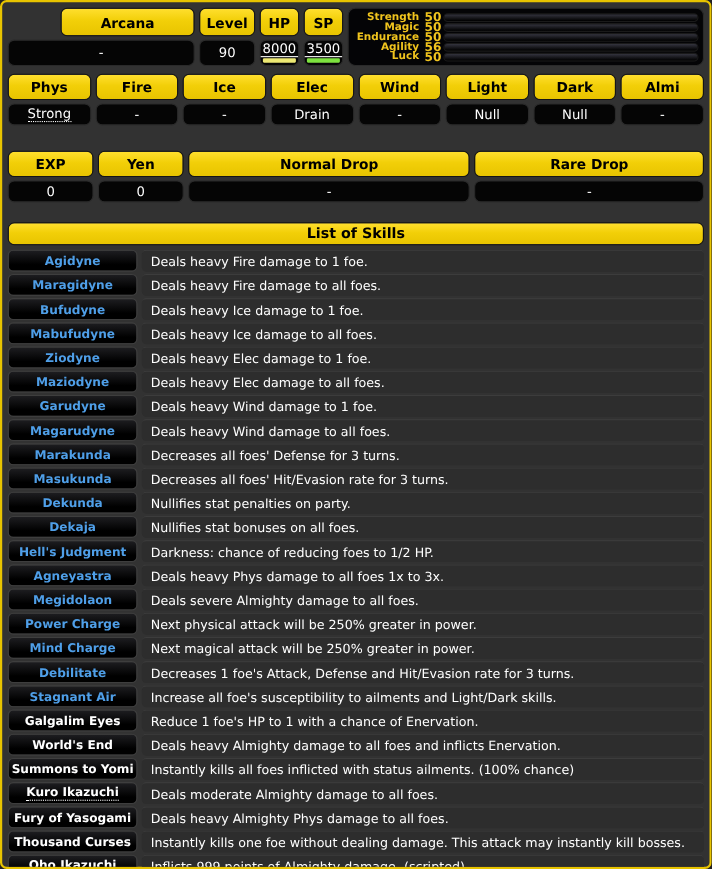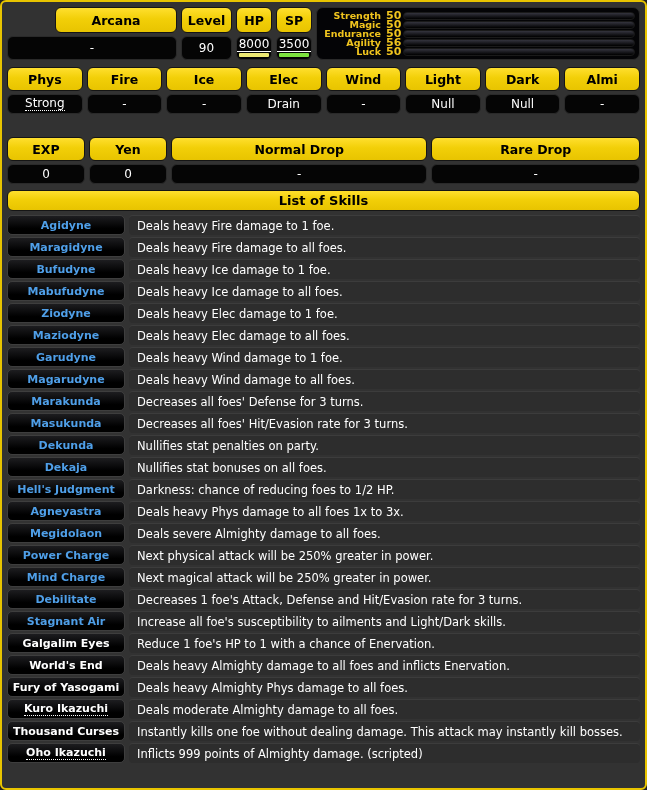--- a/index.html
+++ b/index.html
@@ -90,21 +90,21 @@
   
   .drop-grid{
     display:grid;grid-template-columns:78px 78px 1.23fr 1fr;
     gap:4px;margin-top:23px;
   }
   .drop-col{display:flex;flex-direction:column;gap:3px;}
   .drop-col .ycell{height:24px;}
   .drop-col .bcell{height:20px;}
   
   .list-title{
-    margin-top:6px;height:21px;
+    margin-top:18px;height:21px;
     font-size:13px;
   }
   .skill-table{margin-top:4px;display:flex;flex-direction:column;gap:2px;}
   .skill-row{
     display:grid;grid-template-columns:118px 1fr;gap:4px;height:20px;
   }
   .skill-name-cell{
     background:linear-gradient(180deg,#1d1d20,#000 70%);
     border:1px solid #3e3e3e;
     border-radius:5px;
@@ -411,37 +411,43 @@
           <div class="effect-cell">Reduce 1 foe's HP to 1 with a chance of Enervation.</div>
         </div>
 
         <div class="skill-row">
           <div class="skill-name-cell">
             <span class="style-plain">World's End</span>
           </div>
           <div class="effect-cell">Deals heavy Almighty damage to all foes and inflicts Enervation.</div>
         </div>
 
+        <div class="skill-row">
+          <div class="skill-name-cell">
+            <span class="style-plain">Summons to Yomi</span>
+          </div>
+          <div class="effect-cell">Instantly kills all foes inflicted with status ailments. (100% chance)</div>
+        </div>
+
+        <div class="skill-row">
+          <div class="skill-name-cell">
+            <span class="style-tooltip">Kuro Ikazuchi</span>
+          </div>
+          <div class="effect-cell">Deals moderate Almighty damage to all foes.</div>
+        </div>
 
         <div class="skill-row">
           <div class="skill-name-cell">
             <span class="style-plain">Fury of Yasogami</span>
           </div>
           <div class="effect-cell">Deals heavy Almighty Phys damage to all foes.</div>
         </div>
 
         <div class="skill-row">
           <div class="skill-name-cell">
-            <span class="style-tooltip">Kuro Ikazuchi</span>
-          </div>
-          <div class="effect-cell">Deals moderate Almighty damage to all foes.</div>
-        </div>
-
-        <div class="skill-row">
-          <div class="skill-name-cell">
             <span class="style-plain">Thousand Curses</span>
           </div>
           <div class="effect-cell">Instantly kills one foe without dealing damage. This attack may instantly kill bosses.</div>
         </div>
 
         <div class="skill-row">
           <div class="skill-name-cell">
             <span class="style-tooltip">Oho Ikazuchi</span>
           </div>
           <div class="effect-cell">Inflicts 999 points of Almighty damage. (scripted)</div>

